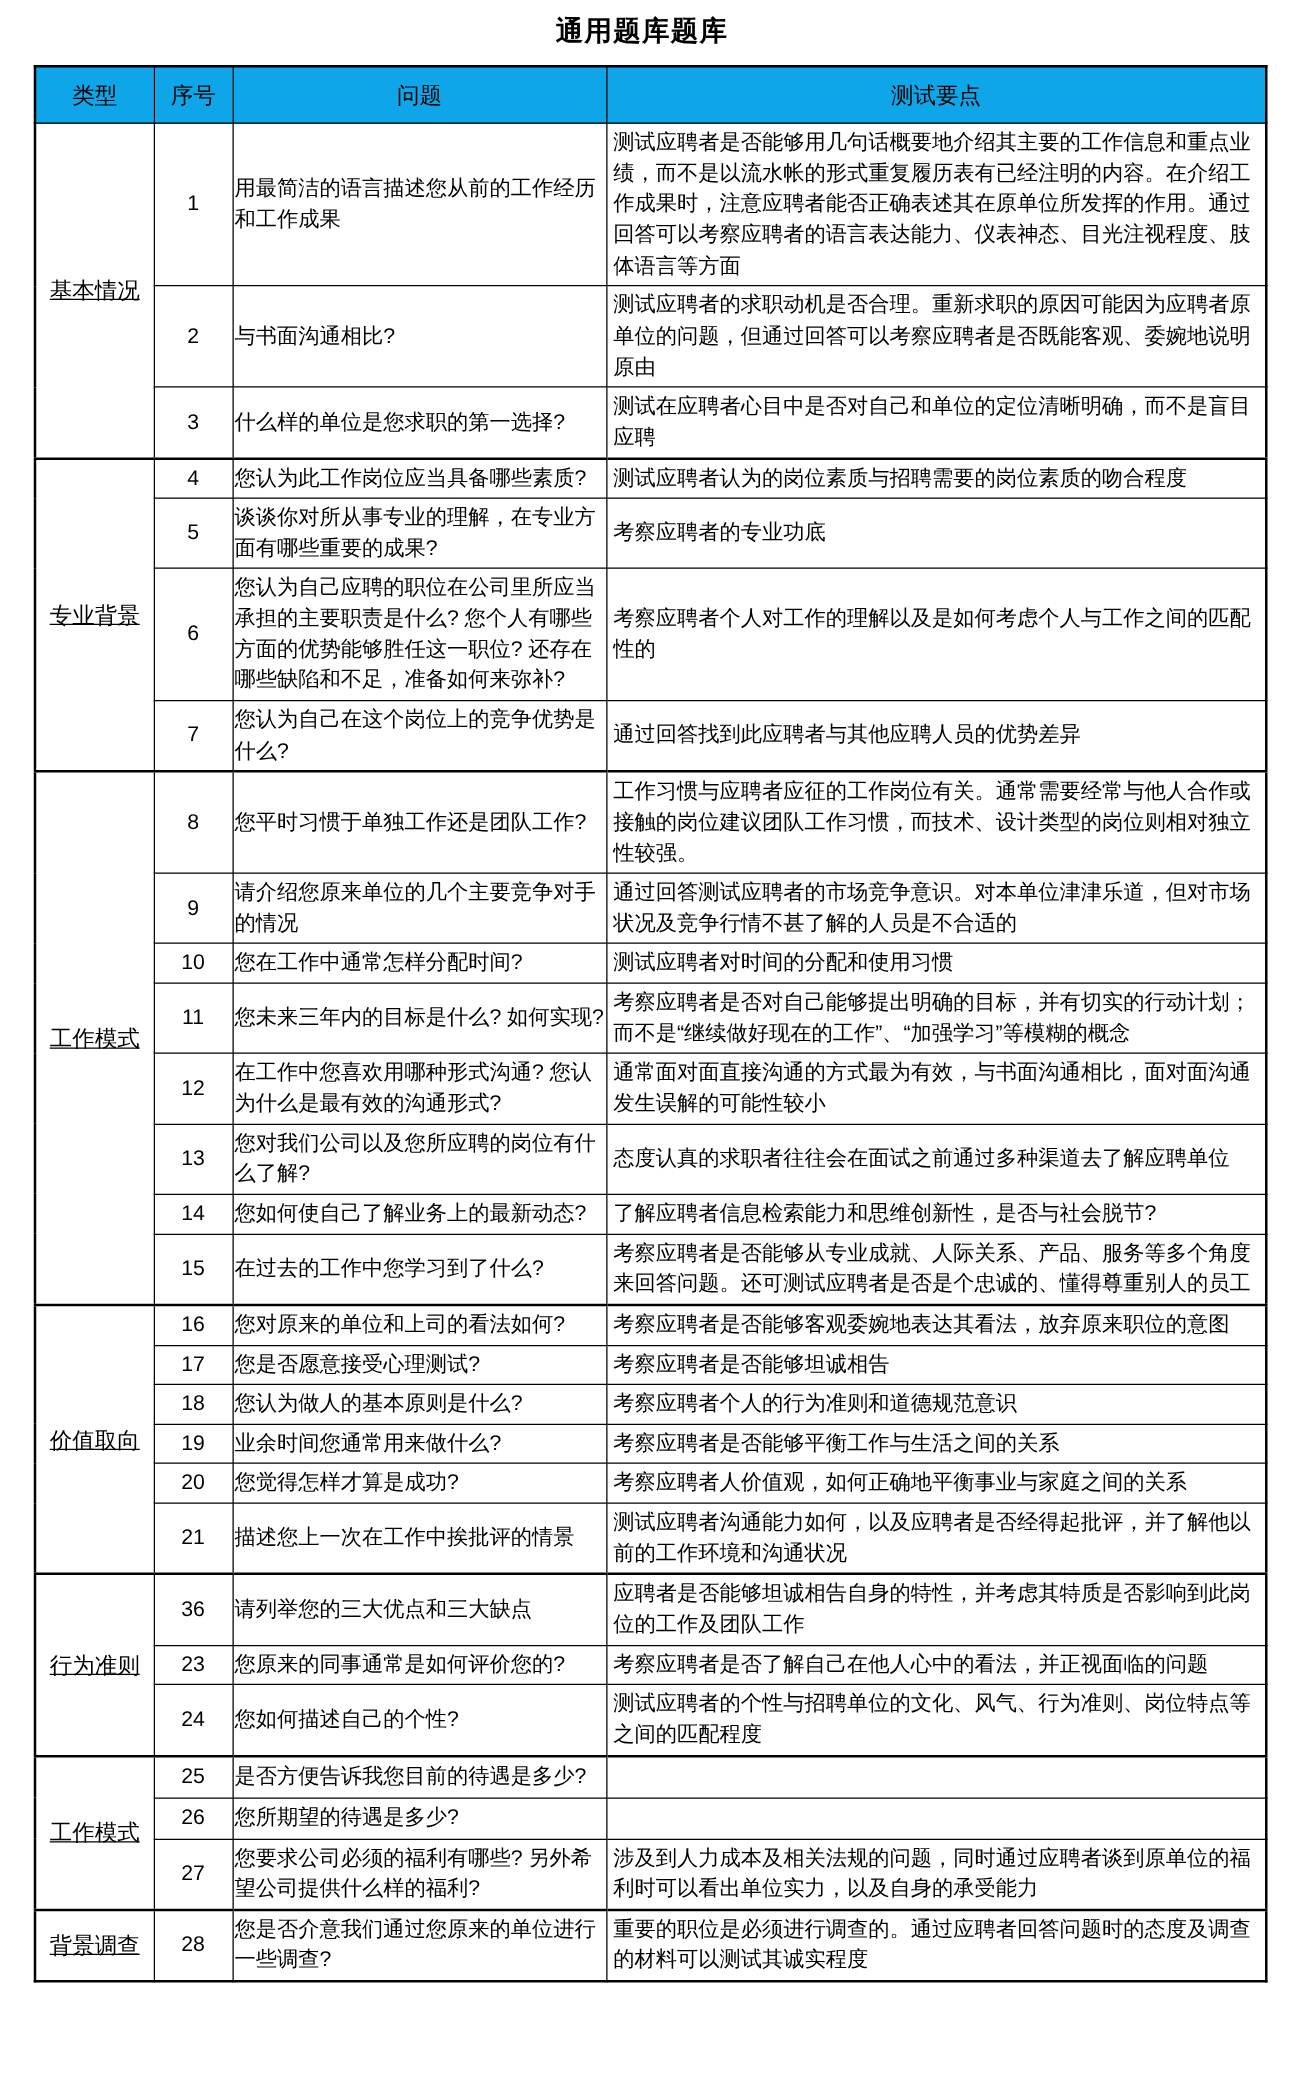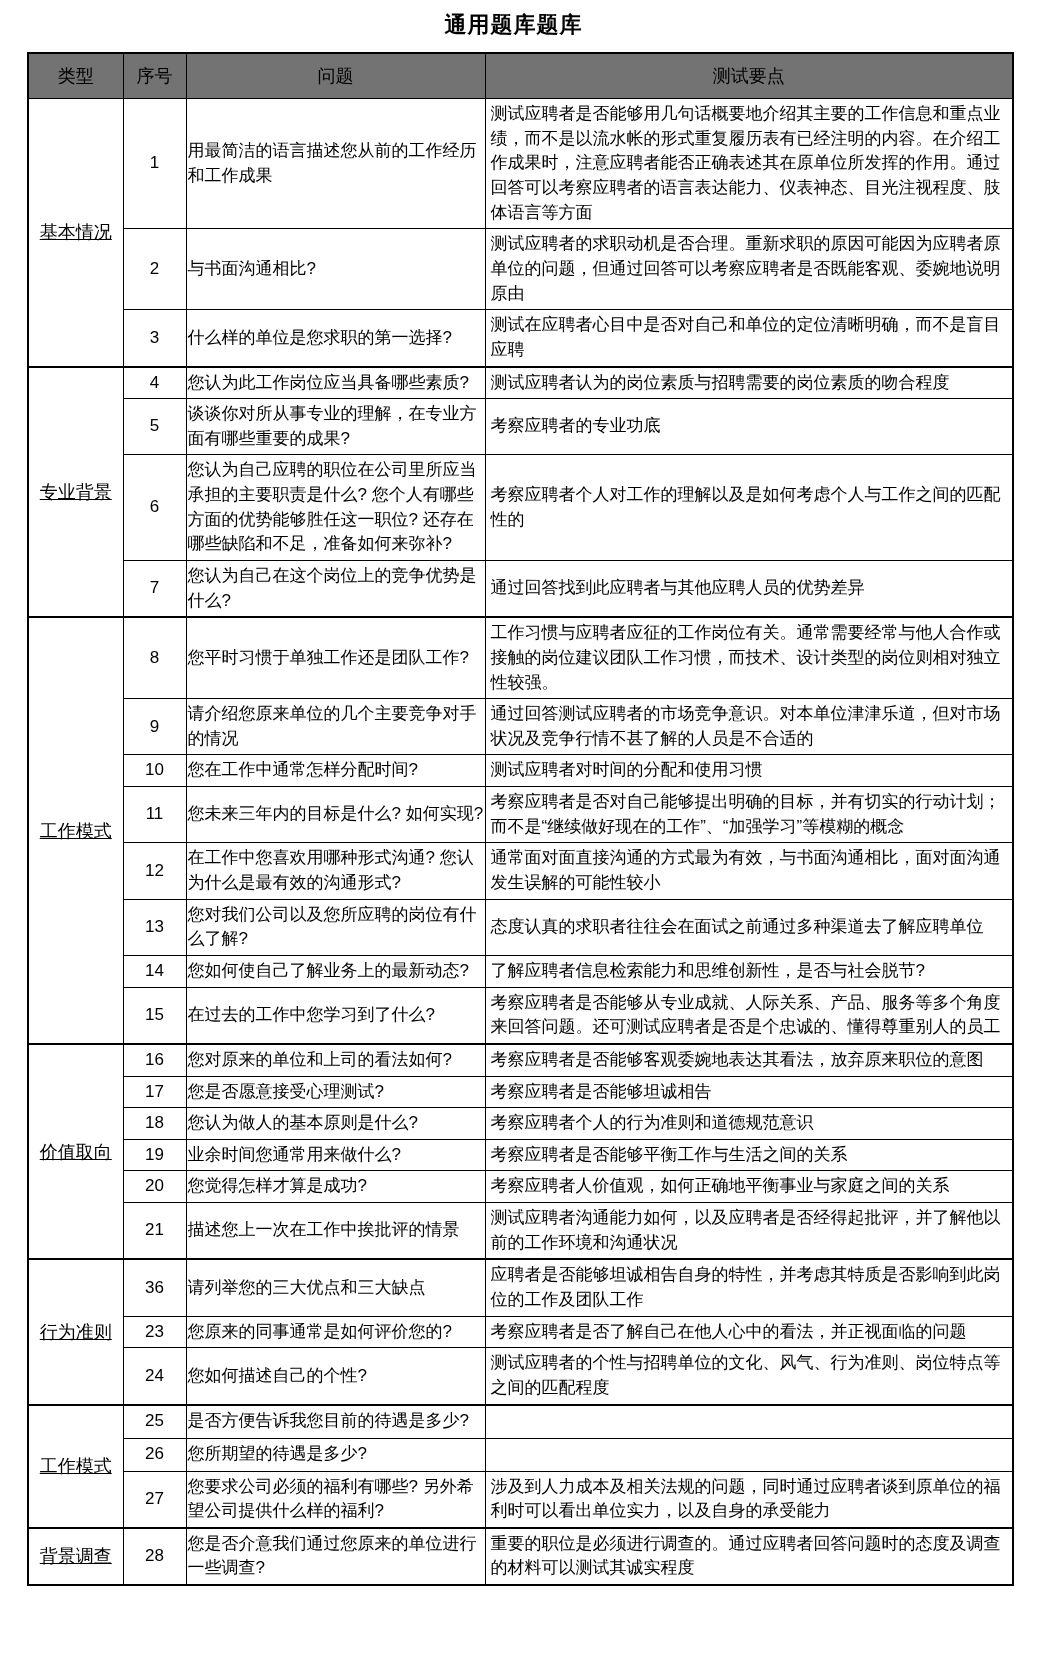--- a/index.html
+++ b/index.html
@@ -77,21 +77,21 @@
 <h1 class="page-title">通用题库题库</h1>
 
 <table class="qbank">
   <colgroup>
     <col class="c-cat">
       <col class="c-no">
       <col class="c-q">
       <col class="c-pts">
   </colgroup>
   <thead>
-    <tr style="background: #737373;">
+    <tr style="background: #0ea5e9;">
       <th>类型</th>
       <th>序号</th>
       <th>问题</th>
       <th>测试要点</th>
     </tr>
   </thead>
   <tbody>
       <tr>
         <td class="cat" rowspan="3">基本情况</td>
         <td class="no">1</td>

